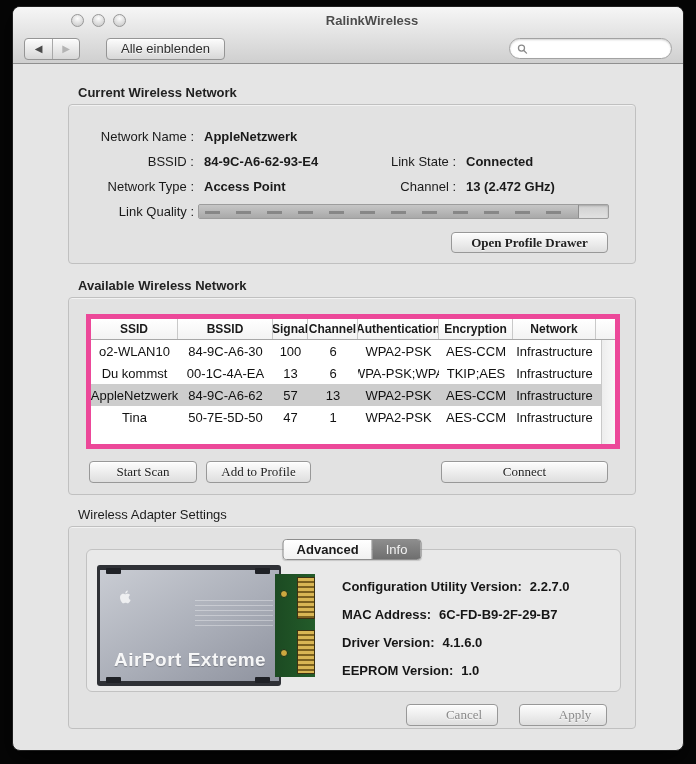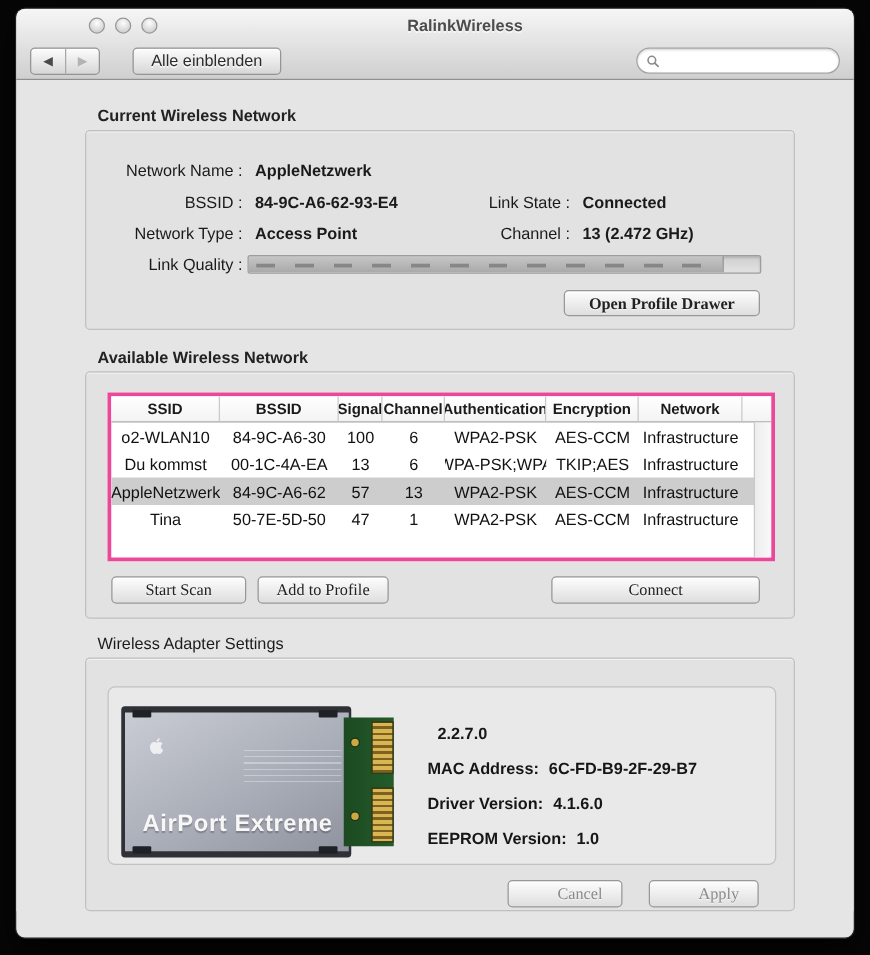--- a/index.html
+++ b/index.html
@@ -35,21 +35,21 @@
   .l2{width:122px;text-align:right;white-space:nowrap;}
   .v2{margin-left:10px;font-weight:bold;white-space:nowrap;}
   .lq-bar{margin-left:4px;width:411px;height:15px;border:1px solid #9d9d9d;border-radius:2px;background:linear-gradient(#cfcfcf,#e2e2e2);box-shadow:inset 0 1px 2px rgba(0,0,0,.2);overflow:hidden;}
   .lq-fill{height:100%;background:linear-gradient(#c6c6c6,#a9a9a9);border-right:1px solid #8f8f8f;position:relative;}
   .lq-dashes{position:absolute;left:6px;right:4px;top:6px;height:3px;background:repeating-linear-gradient(90deg,#878787 0 15px,transparent 15px 31px);}
   .btn{display:flex;align-items:center;justify-content:center;border:1px solid #989898;border-radius:4px;background:linear-gradient(#fdfdfd,#dedede);box-shadow:inset 0 1px 0 #fff;font-size:13px;color:#222;text-shadow:0 1px 0 rgba(255,255,255,.7);white-space:nowrap;font-family:Liberation Serif, serif;}
   .btn.dim{color:#8a8a8a;padding-left:24px;}
   .opd-btn{position:absolute;left:382px;top:127px;width:157px;height:21px;font-weight:bold;}
   
   .box-avail{height:198px;}
-  .nettable{position:absolute;left:17px;top:16px;width:534px;height:135px;background:#fff;border:3px solid #ec4899;overflow:hidden;}
+  .nettable{position:absolute;left:17px;top:16px;width:534px;height:135px;background:#fff;border:5px solid #ec4899;overflow:hidden;}
   .trow{display:grid;grid-template-columns:87px 95px 35px 50px 81px 74px 83px 1fr;height:22px;align-items:center;}
   .thead{height:21px;border-bottom:1px solid #a8a8a8;background:linear-gradient(#ffffff,#f3f3f3);}
   .thead .tcell{font-size:12px;font-weight:bold;color:#1a1a1a;}
   .tcell{text-align:center;font-size:13px;color:#111;white-space:nowrap;overflow:hidden;height:100%;display:flex;align-items:center;justify-content:center;}
   .thead .tcell{border-right:1px solid #c9c9c9;}
   .thead .tcell:last-child{border-right:none;}
   .trow.selected{background:#cdcdcd;}
   .scroll-track{position:absolute;right:0;top:21px;bottom:0;width:14px;background:linear-gradient(90deg,#ededed,#f9f9f9);border-left:1px solid #c9c9c9;}
   .btn-startscan{position:absolute;left:20px;top:163px;width:108px;height:22px;}
   .btn-addprofile{position:absolute;left:137px;top:163px;width:105px;height:22px;}
@@ -209,20 +209,24 @@
       </div>
       <div class="btn btn-startscan">Start Scan</div>
       <div class="btn btn-addprofile">Add to Profile</div>
       <div class="btn btn-connect">Connect</div>
     </div>
 
     <div class="gap12"></div>
 
     <div class="section-label normal">Wireless Adapter Settings</div>
     <div class="groupbox box-adapter">
+      <div class="tabs">
+        <div class="tab unselected">Advanced</div>
+        <div class="tab selected">Info</div>
+      </div>
       <div class="inner-panel">
         <div class="card">
           <div class="card-rail"></div>
           <div class="card-silver">
             <svg class="apple-logo" viewBox="0 0 24 28">
               <path fill="#f1f2f4" d="M17.1 14.6c0-2.6 2.1-3.8 2.2-3.9-1.2-1.8-3.1-2-3.7-2-1.6-.2-3.1.9-3.9.9-.8 0-2-.9-3.4-.9-1.7 0-3.3 1-4.2 2.6-1.8 3.1-.5 7.7 1.3 10.2.9 1.2 1.9 2.6 3.3 2.5 1.3-.1 1.8-.8 3.4-.8s2 .8 3.4.8c1.4 0 2.3-1.3 3.2-2.5 1-1.4 1.4-2.8 1.4-2.9-.1 0-2.9-1.1-3-4zM14.6 6.9c.7-.9 1.2-2.1 1.1-3.3-1 0-2.3.7-3 1.6-.7.8-1.3 2-1.1 3.2 1.1.1 2.3-.6 3-1.5z"></path>
             </svg>
             <div class="fineprint"></div>
             <div class="card-name">AirPort Extreme</div>
           </div>
@@ -232,20 +236,21 @@
           <div class="clip br"></div>
           <div class="pcb">
             <div class="pcb-pins pins-top"></div>
             <div class="pcb-pins pins-bot"></div>
             <div class="pcb-hole hole-top"></div>
             <div class="pcb-hole hole-bot"></div>
           </div>
         </div>
         <div class="info-lines">
           <div class="info-line">
+            <span>Configuration Utility Version:</span>
             <span class="ival">2.2.7.0</span>
           </div>
           <div class="info-line">
             <span>MAC Address:</span>
             <span class="ival">6C-FD-B9-2F-29-B7</span>
           </div>
           <div class="info-line">
             <span>Driver Version:</span>
             <span class="ival">4.1.6.0</span>
           </div>

